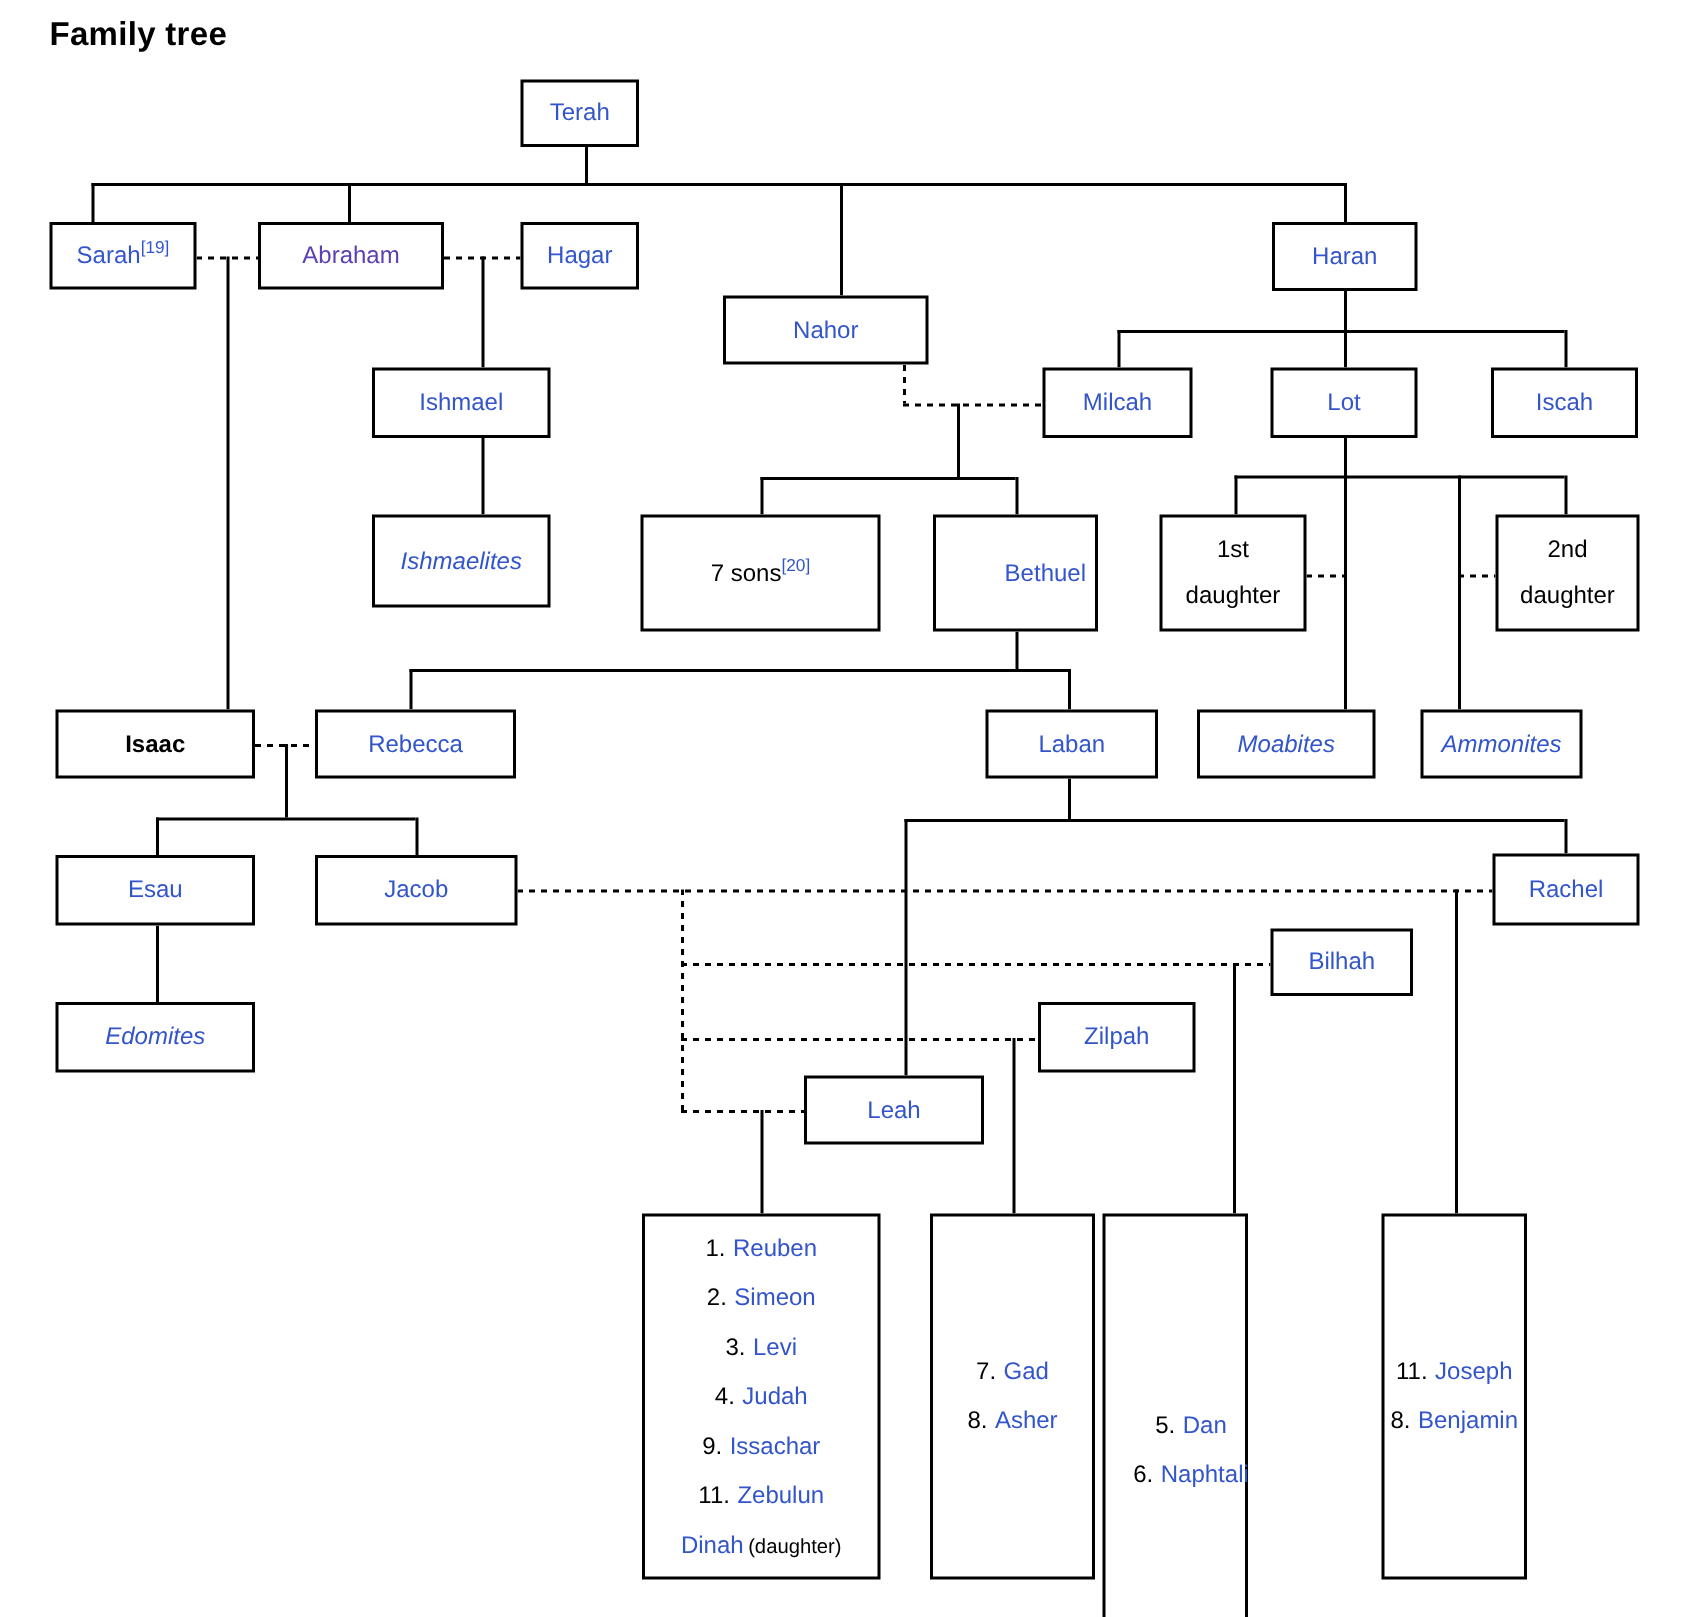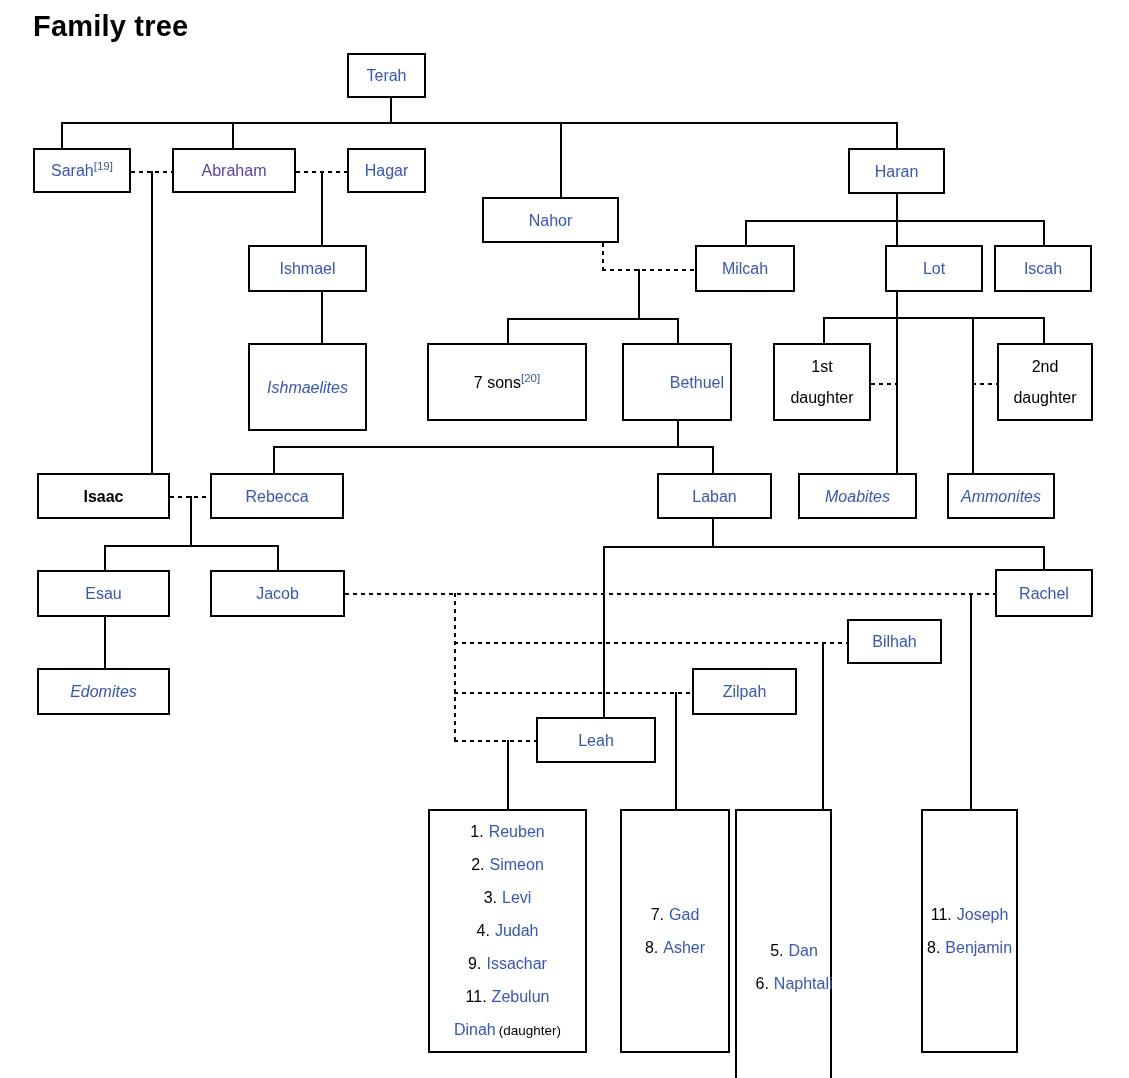--- a/index.html
+++ b/index.html
@@ -1,18 +1,18 @@
 <!DOCTYPE html>
 <html><head>
 <meta charset="utf-8">
 <style>
   html,body{margin:0;padding:0;background:#ffffff;}
   body{width:1129px;height:1078px;position:relative;overflow:hidden;
        font-family:"Liberation Sans",sans-serif;}
-  #page-title{position:absolute;left:33px;top:10px;font-size:29px;font-weight:bold;
+  #page-title{position:absolute;left:33px;top:10px;font-size:22px;font-weight:bold;
        color:#000;margin:0;letter-spacing:.2px;}
   #canvas{position:absolute;left:0;top:0;width:1129px;height:1078px;}
   .edge{position:absolute;z-index:1;}
   .edge.h.solid{background:#000;}
   .edge.v.solid{background:#000;}
   .edge.h.dashed{background:repeating-linear-gradient(to right,#000 0 4px,transparent 4px 8px);}
   .edge.v.dashed{background:repeating-linear-gradient(to bottom,#000 0 4px,transparent 4px 8px);}
   .box{position:absolute;z-index:2;box-sizing:border-box;border:2px solid #000;background:#fff;
        display:flex;flex-direction:column;align-items:center;justify-content:center;
        text-align:center;font-size:16px;padding:0 6px;}
@@ -99,27 +99,27 @@
     </div>
     <div class="box" style="left: 482px; top: 197px; width: 137px; height: 46px;">
       <span class="label"><span style="color: rgb(51, 85, 204);">Nahor</span></span>
     </div>
     <div class="box" style="left: 248px; top: 245px; width: 119px; height: 47px;">
       <span class="label"><span style="color: rgb(51, 85, 204);">Ishmael</span></span>
     </div>
     <div class="box" style="left: 695px; top: 245px; width: 100px; height: 47px;">
       <span class="label"><span style="color: rgb(51, 85, 204);">Milcah</span></span>
     </div>
-    <div class="box" style="left: 885px; top: 245px; width: 98px; height: 47px;">
+    <div class="box" style="left: 847px; top: 245px; width: 98px; height: 47px;">
       <span class="label"><span style="color: rgb(51, 85, 204);">Lot</span></span>
     </div>
     <div class="box" style="left: 994px; top: 245px; width: 98px; height: 47px;">
       <span class="label"><span style="color: rgb(51, 85, 204);">Iscah</span></span>
     </div>
-    <div class="box" style="left: 248px; top: 343px; width: 119px; height: 88px;">
+    <div class="box" style="left: 248px; top: 343px; width: 119px; height: 62px;">
       <span class="label"><span class="italic" style="color: rgb(51, 85, 204);">Ishmaelites</span></span>
     </div>
     <div class="box" style="left: 427px; top: 343px; width: 160px; height: 78px;">
       <span class="label"><span style="color: rgb(0, 0, 0);">7 sons</span><sup><span style="color: rgb(51, 85, 204);">[20]</span></sup></span>
     </div>
     <div class="box" style="left: 622px; top: 343px; width: 110px; height: 78px; align-items: flex-end;">
       <span class="label"><span style="color: rgb(51, 85, 204);">Bethuel</span></span>
     </div>
     <div class="box" style="left: 773px; top: 343px; width: 98px; height: 78px;">
       <span class="label"><span style="color: rgb(0, 0, 0);">1st daughter</span></span>

